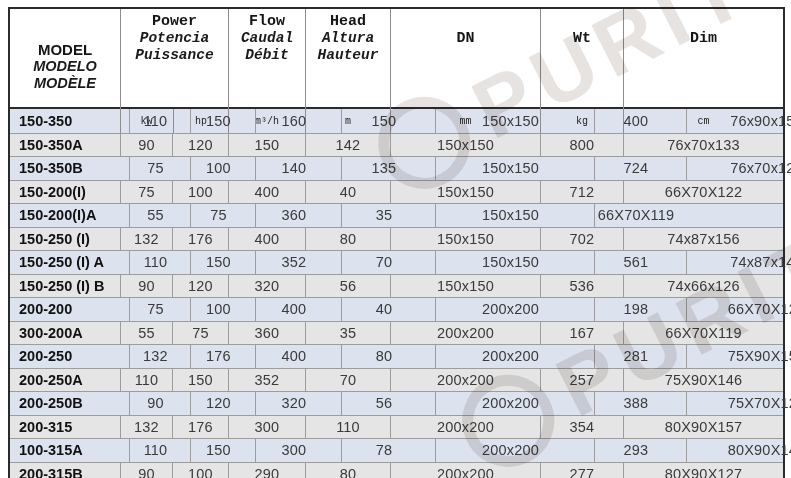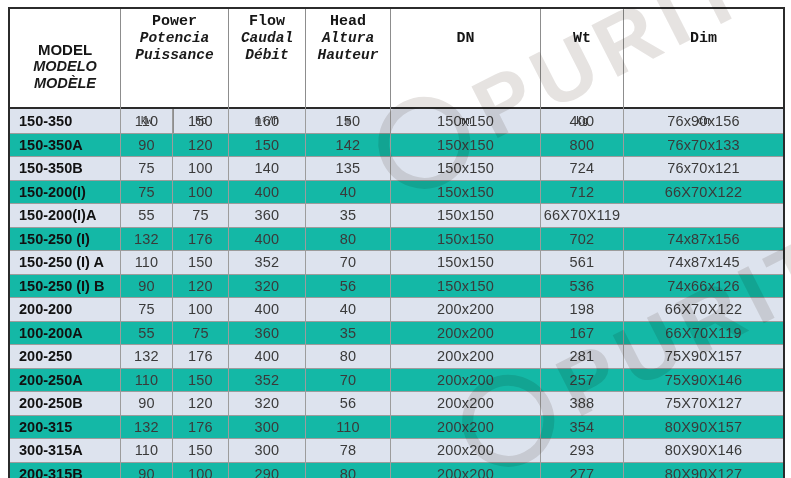--- a/index.html
+++ b/index.html
@@ -86,24 +86,24 @@
     display:flex;align-items:center;justify-content:center;
   }
   .hunits.two .unit-hp{flex:0 0 56px;border-left:1px solid var(--hgrid);}
   .col-model .hlabels{justify-content:center;padding-bottom:14px;}
   
   .tbody{display:block;}
   .trow{
     display:grid;
     grid-template-columns:110px 52px 56px 77px 85px 150px 83px 160px;
     height:23.5px;
-    background:#14b8a6;
+    background:#e5e5e5;
   }
   .trow + .trow{border-top:1px solid var(--grid);}
-  .trow.stripe{background:var(--stripe);}
+  .trow.stripe{background:var(--stripe);gap:9px;}
   .trow.partial{height:10px;}
   .cell{
     display:flex;align-items:center;justify-content:center;
     font-size:14.5px;color:#3a3a3a;
     min-width:0;height:100%;
     letter-spacing:0.2px;
   }
   .cell + .cell{border-left:1px solid var(--grid);}
   .cell-model{
     justify-content:flex-start;
@@ -287,21 +287,21 @@
           <div class="cell cell-model">200-200</div>
           <div class="cell cell-kw">75</div>
           <div class="cell cell-hp">100</div>
           <div class="cell cell-flow">400</div>
           <div class="cell cell-head">40</div>
           <div class="cell cell-dn">200x200</div>
           <div class="cell cell-wt">198</div>
           <div class="cell cell-dim">66X70X122</div>
         </div>
         <div class="trow">
-          <div class="cell cell-model">100-200A</div>
+          <div class="cell cell-model">300-200A</div>
           <div class="cell cell-kw">55</div>
           <div class="cell cell-hp">75</div>
           <div class="cell cell-flow">360</div>
           <div class="cell cell-head">35</div>
           <div class="cell cell-dn">200x200</div>
           <div class="cell cell-wt">167</div>
           <div class="cell cell-dim">66X70X119</div>
         </div>
         <div class="trow stripe">
           <div class="cell cell-model">200-250</div>
@@ -337,21 +337,21 @@
           <div class="cell cell-model">200-315</div>
           <div class="cell cell-kw">132</div>
           <div class="cell cell-hp">176</div>
           <div class="cell cell-flow">300</div>
           <div class="cell cell-head">110</div>
           <div class="cell cell-dn">200x200</div>
           <div class="cell cell-wt">354</div>
           <div class="cell cell-dim">80X90X157</div>
         </div>
         <div class="trow stripe">
-          <div class="cell cell-model">300-315A</div>
+          <div class="cell cell-model">100-315A</div>
           <div class="cell cell-kw">110</div>
           <div class="cell cell-hp">150</div>
           <div class="cell cell-flow">300</div>
           <div class="cell cell-head">78</div>
           <div class="cell cell-dn">200x200</div>
           <div class="cell cell-wt">293</div>
           <div class="cell cell-dim">80X90X146</div>
         </div>
         <div class="trow">
           <div class="cell cell-model">200-315B</div>

